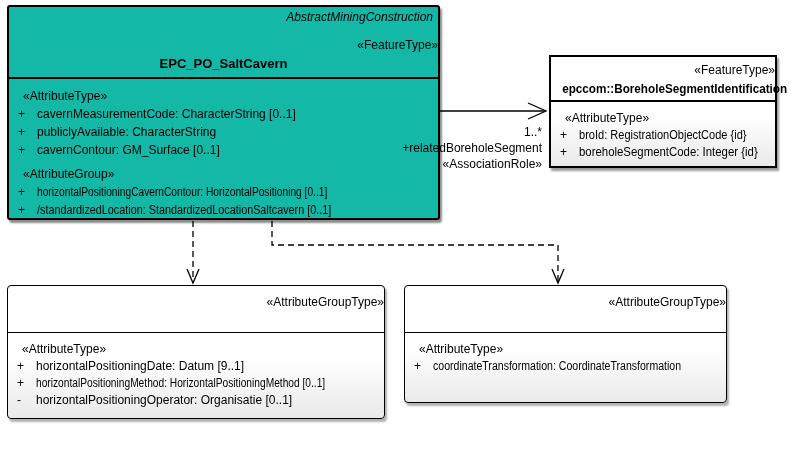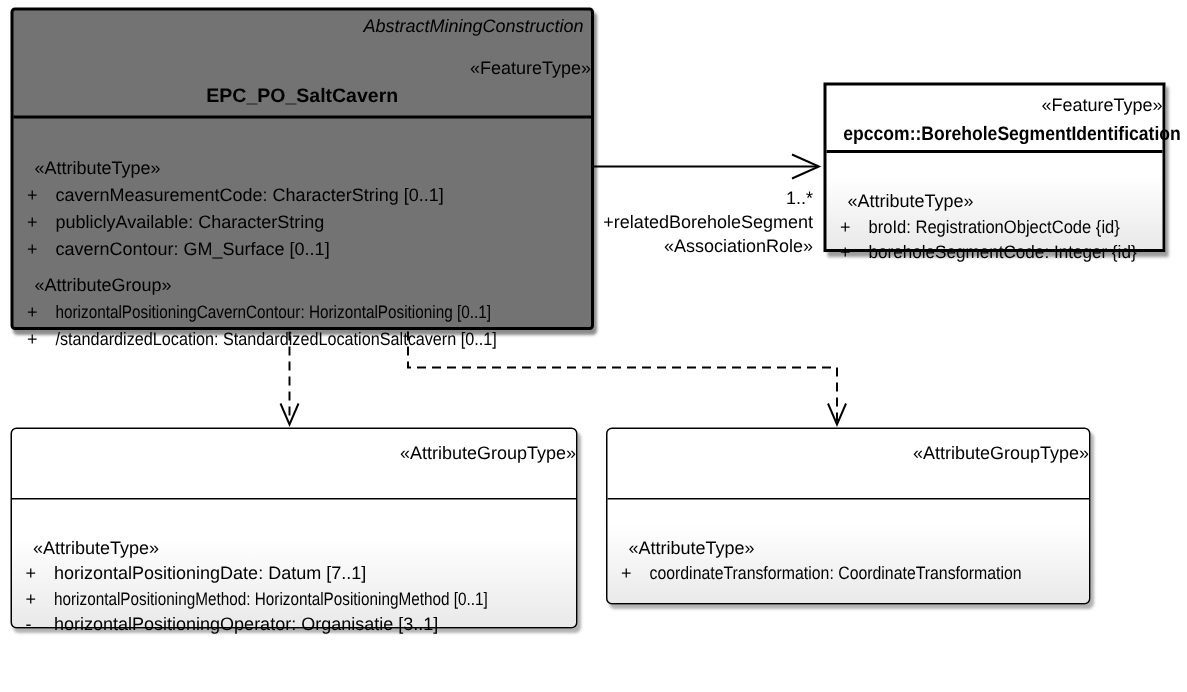--- a/index.html
+++ b/index.html
@@ -4,22 +4,22 @@
 <style>
   html,body{margin:0;padding:0;background:#ffffff;}
   .canvas{
     position:relative;width:791px;height:461px;background:#ffffff;overflow:hidden;
     font-family:"Liberation Sans", sans-serif;color:#000;
   }
   .connectors{position:absolute;left:0;top:0;width:791px;height:461px;}
 
   .uml-box{position:absolute;box-sizing:border-box;border:2px solid #000;}
   .box-main{
-    left:7px;top:5px;width:389px;height:215px;
-    background:#737373;border-radius:3px;
+    left:7px;top:5px;width:433px;height:215px;
+    background:#14b8a6;border-radius:3px;
     box-shadow:2px 3px 2px rgba(0,0,0,0.45);
   }
   .box-borehole{
     left:549px;top:55px;width:228px;height:113px;
     background:linear-gradient(180deg,#ffffff 55%,#e9e9e9 100%);
     box-shadow:2px 3px 2px rgba(0,0,0,0.40);
   }
   .box-horizontal{
     left:7px;top:285px;width:378px;height:134px;
     border-width:1px;border-radius:4px;
@@ -36,21 +36,21 @@
   .hdr{box-sizing:border-box;border-bottom:2px solid #000;}
   .box-main .hdr{height:72px;}
   .box-borehole .hdr{height:45px;padding-top:5px;}
   .box-horizontal .hdr,.box-standardized .hdr{height:47px;border-bottom-width:1px;padding-top:8px;}
 
   .parent{font-style:italic;font-size:12px;text-align:right;padding:3px 5px 0 0;height:16px;}
   .stereo{font-size:12px;text-align:right;height:16px;line-height:16px;}
   .box-main .stereo{margin-top:11px;}
   .cname{font-size:13px;font-weight:bold;text-align:center;height:18px;line-height:18px;margin-top:2px;white-space:nowrap;}
 
-  .attrs{padding-top:24px;}
+  .attrs{padding-top:8px;}
   .row{height:18px;line-height:18px;font-size:12px;white-space:nowrap;overflow:visible;}
   .box-borehole .row,.box-horizontal .row,.box-standardized .row{height:17px;line-height:17px;}
   .row.group{padding-left:14px;}
   .row.gap{margin-top:6px;}
   .row .vis{display:inline-block;width:19px;padding-left:9px;}
   .row .txt{display:inline-block;transform-origin:0 50%;}
 
   .sq95{transform:scaleX(0.95);}
   .sq92{transform:scaleX(0.92);}
   .sq90{transform:scaleX(0.90);}
@@ -109,23 +109,23 @@
       <div class="row attr"><span class="vis">+</span><span class="txt sq95">boreholeSegmentCode: Integer {id}</span></div>
     </div>
   </div>
 
   <div class="uml-box box-horizontal">
     <div class="hdr">
       <div class="stereo">«AttributeGroupType»</div>
     </div>
     <div class="attrs">
       <div class="row group"><span class="txt">«AttributeType»</span></div>
-      <div class="row attr"><span class="vis">+</span><span class="txt">horizontalPositioningDate: Datum [7..1]</span></div>
+      <div class="row attr"><span class="vis">+</span><span class="txt">horizontalPositioningDate: Datum [9..1]</span></div>
       <div class="row attr"><span class="vis">+</span><span class="txt sq85">horizontalPositioningMethod: HorizontalPositioningMethod [0..1]</span></div>
-      <div class="row attr"><span class="vis">-</span><span class="txt">horizontalPositioningOperator: Organisatie [3..1]</span></div>
+      <div class="row attr"><span class="vis">-</span><span class="txt">horizontalPositioningOperator: Organisatie [0..1]</span></div>
     </div>
   </div>
 
   <div class="uml-box box-standardized">
     <div class="hdr">
       <div class="stereo">«AttributeGroupType»</div>
     </div>
     <div class="attrs">
       <div class="row group"><span class="txt">«AttributeType»</span></div>
       <div class="row attr"><span class="vis">+</span><span class="txt sq88">coordinateTransformation: CoordinateTransformation</span></div>

